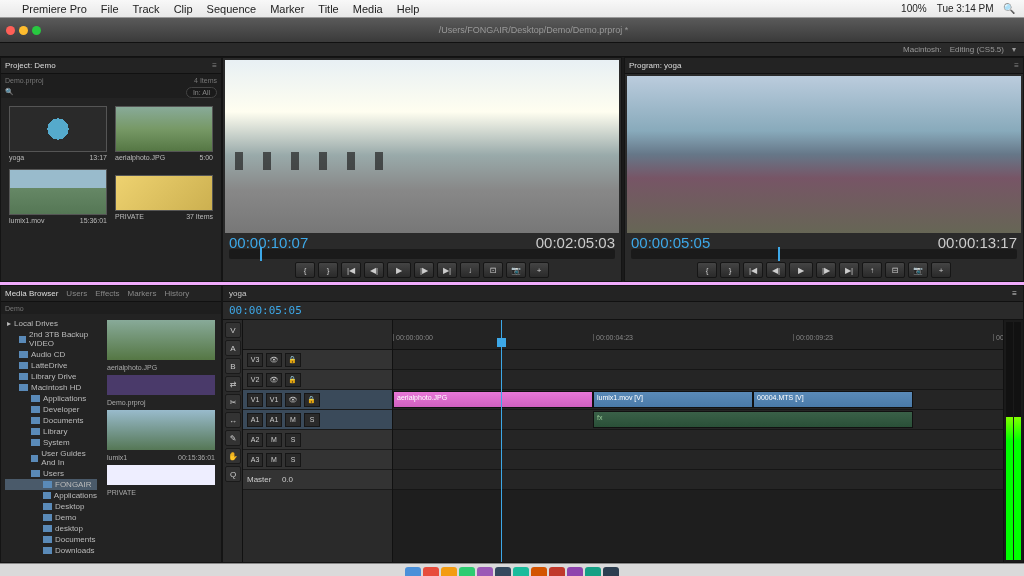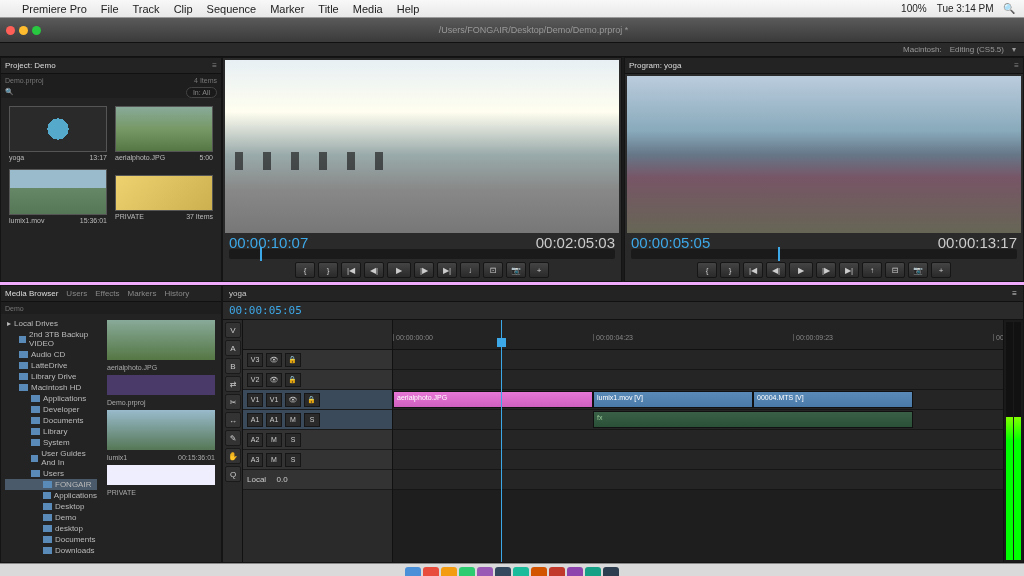--- a/index.html
+++ b/index.html
@@ -335,21 +335,21 @@
             <div class="track-header">
                 <span class="th-badge">A2</span>
                 <span class="th-badge">M</span>
                 <span class="th-badge">S</span>
               </div>
             <div class="track-header">
                 <span class="th-badge">A3</span>
                 <span class="th-badge">M</span>
                 <span class="th-badge">S</span>
               </div>
-            <div class="track-header"><span>Local</span>&nbsp;&nbsp;<span>0.0</span></div>
+            <div class="track-header"><span>Master</span>&nbsp;&nbsp;<span>0.0</span></div>
           </div>
           <div class="tl-content">
             <div class="tl-ruler" id="tl-ruler">
                 <div class="tick" style="left: 0px;">00:00:00:00</div>
                 <div class="tick" style="left: 200px;">00:00:04:23</div>
                 <div class="tick" style="left: 400px;">00:00:09:23</div>
                 <div class="tick" style="left: 600px;">00:00:14:23</div>
               </div>
             <div class="tl-playhead" id="tl-playhead" style="left: 108px;"></div>
             <div class="track-lane"></div>

